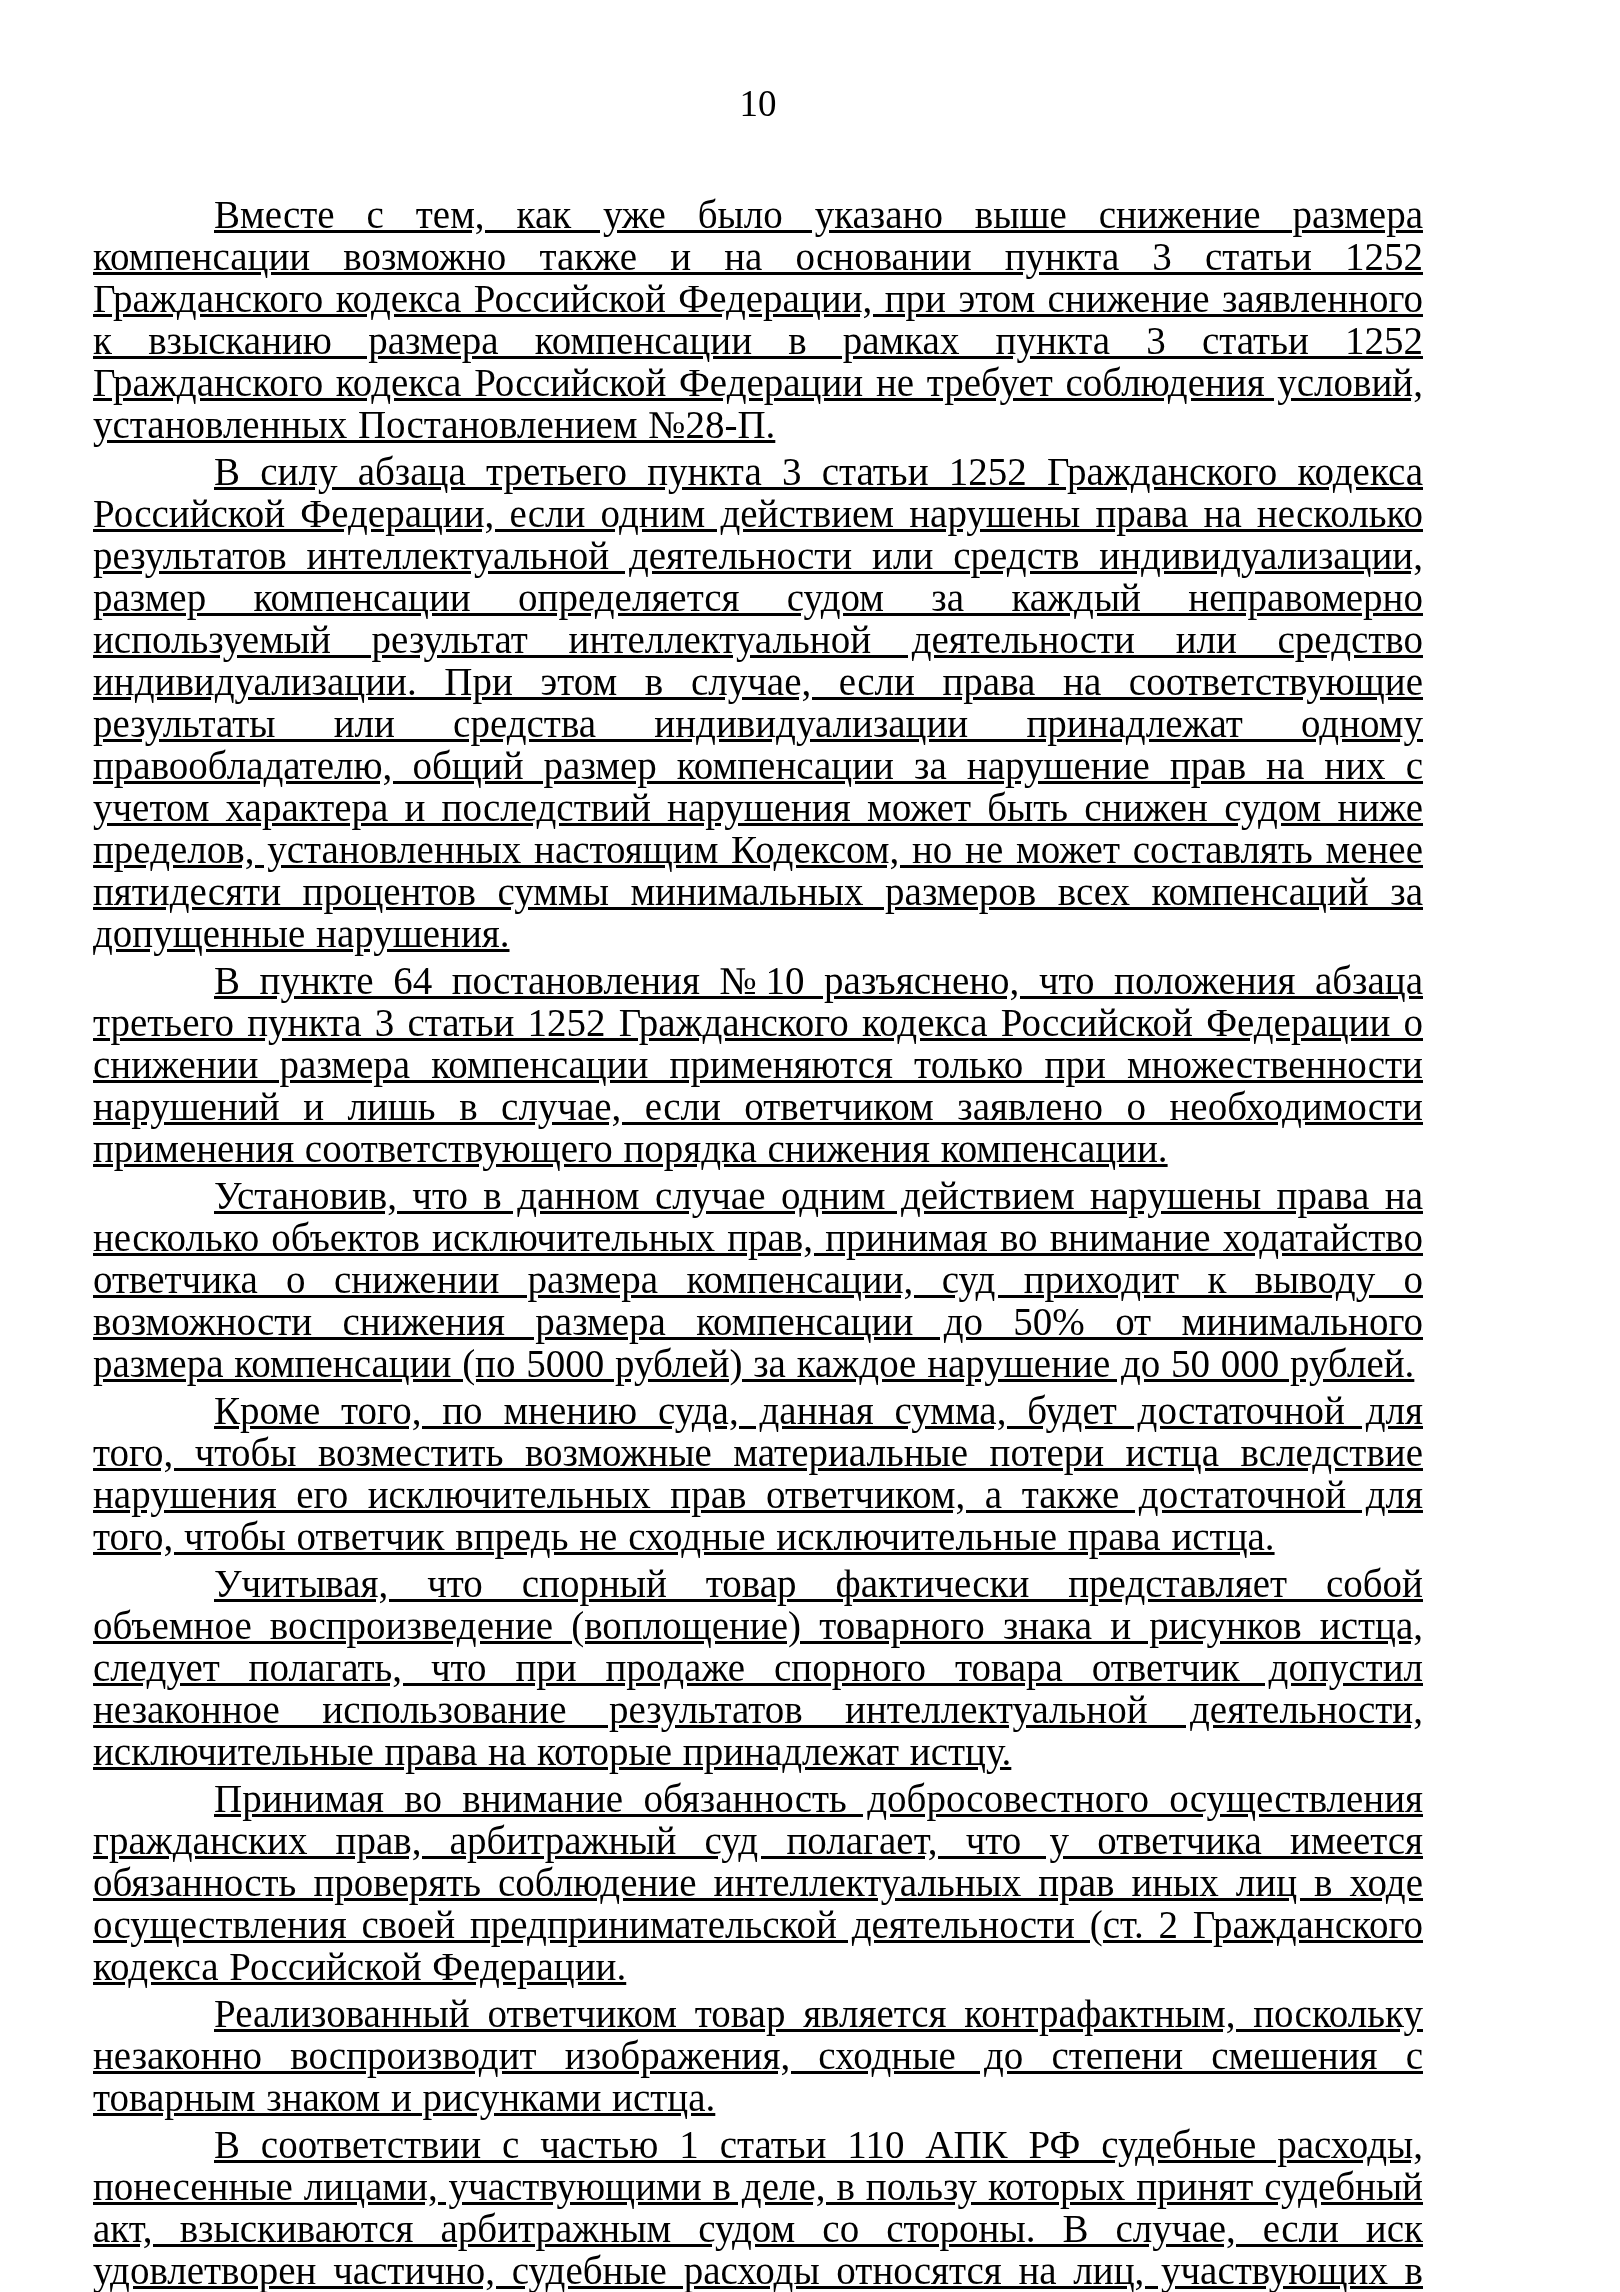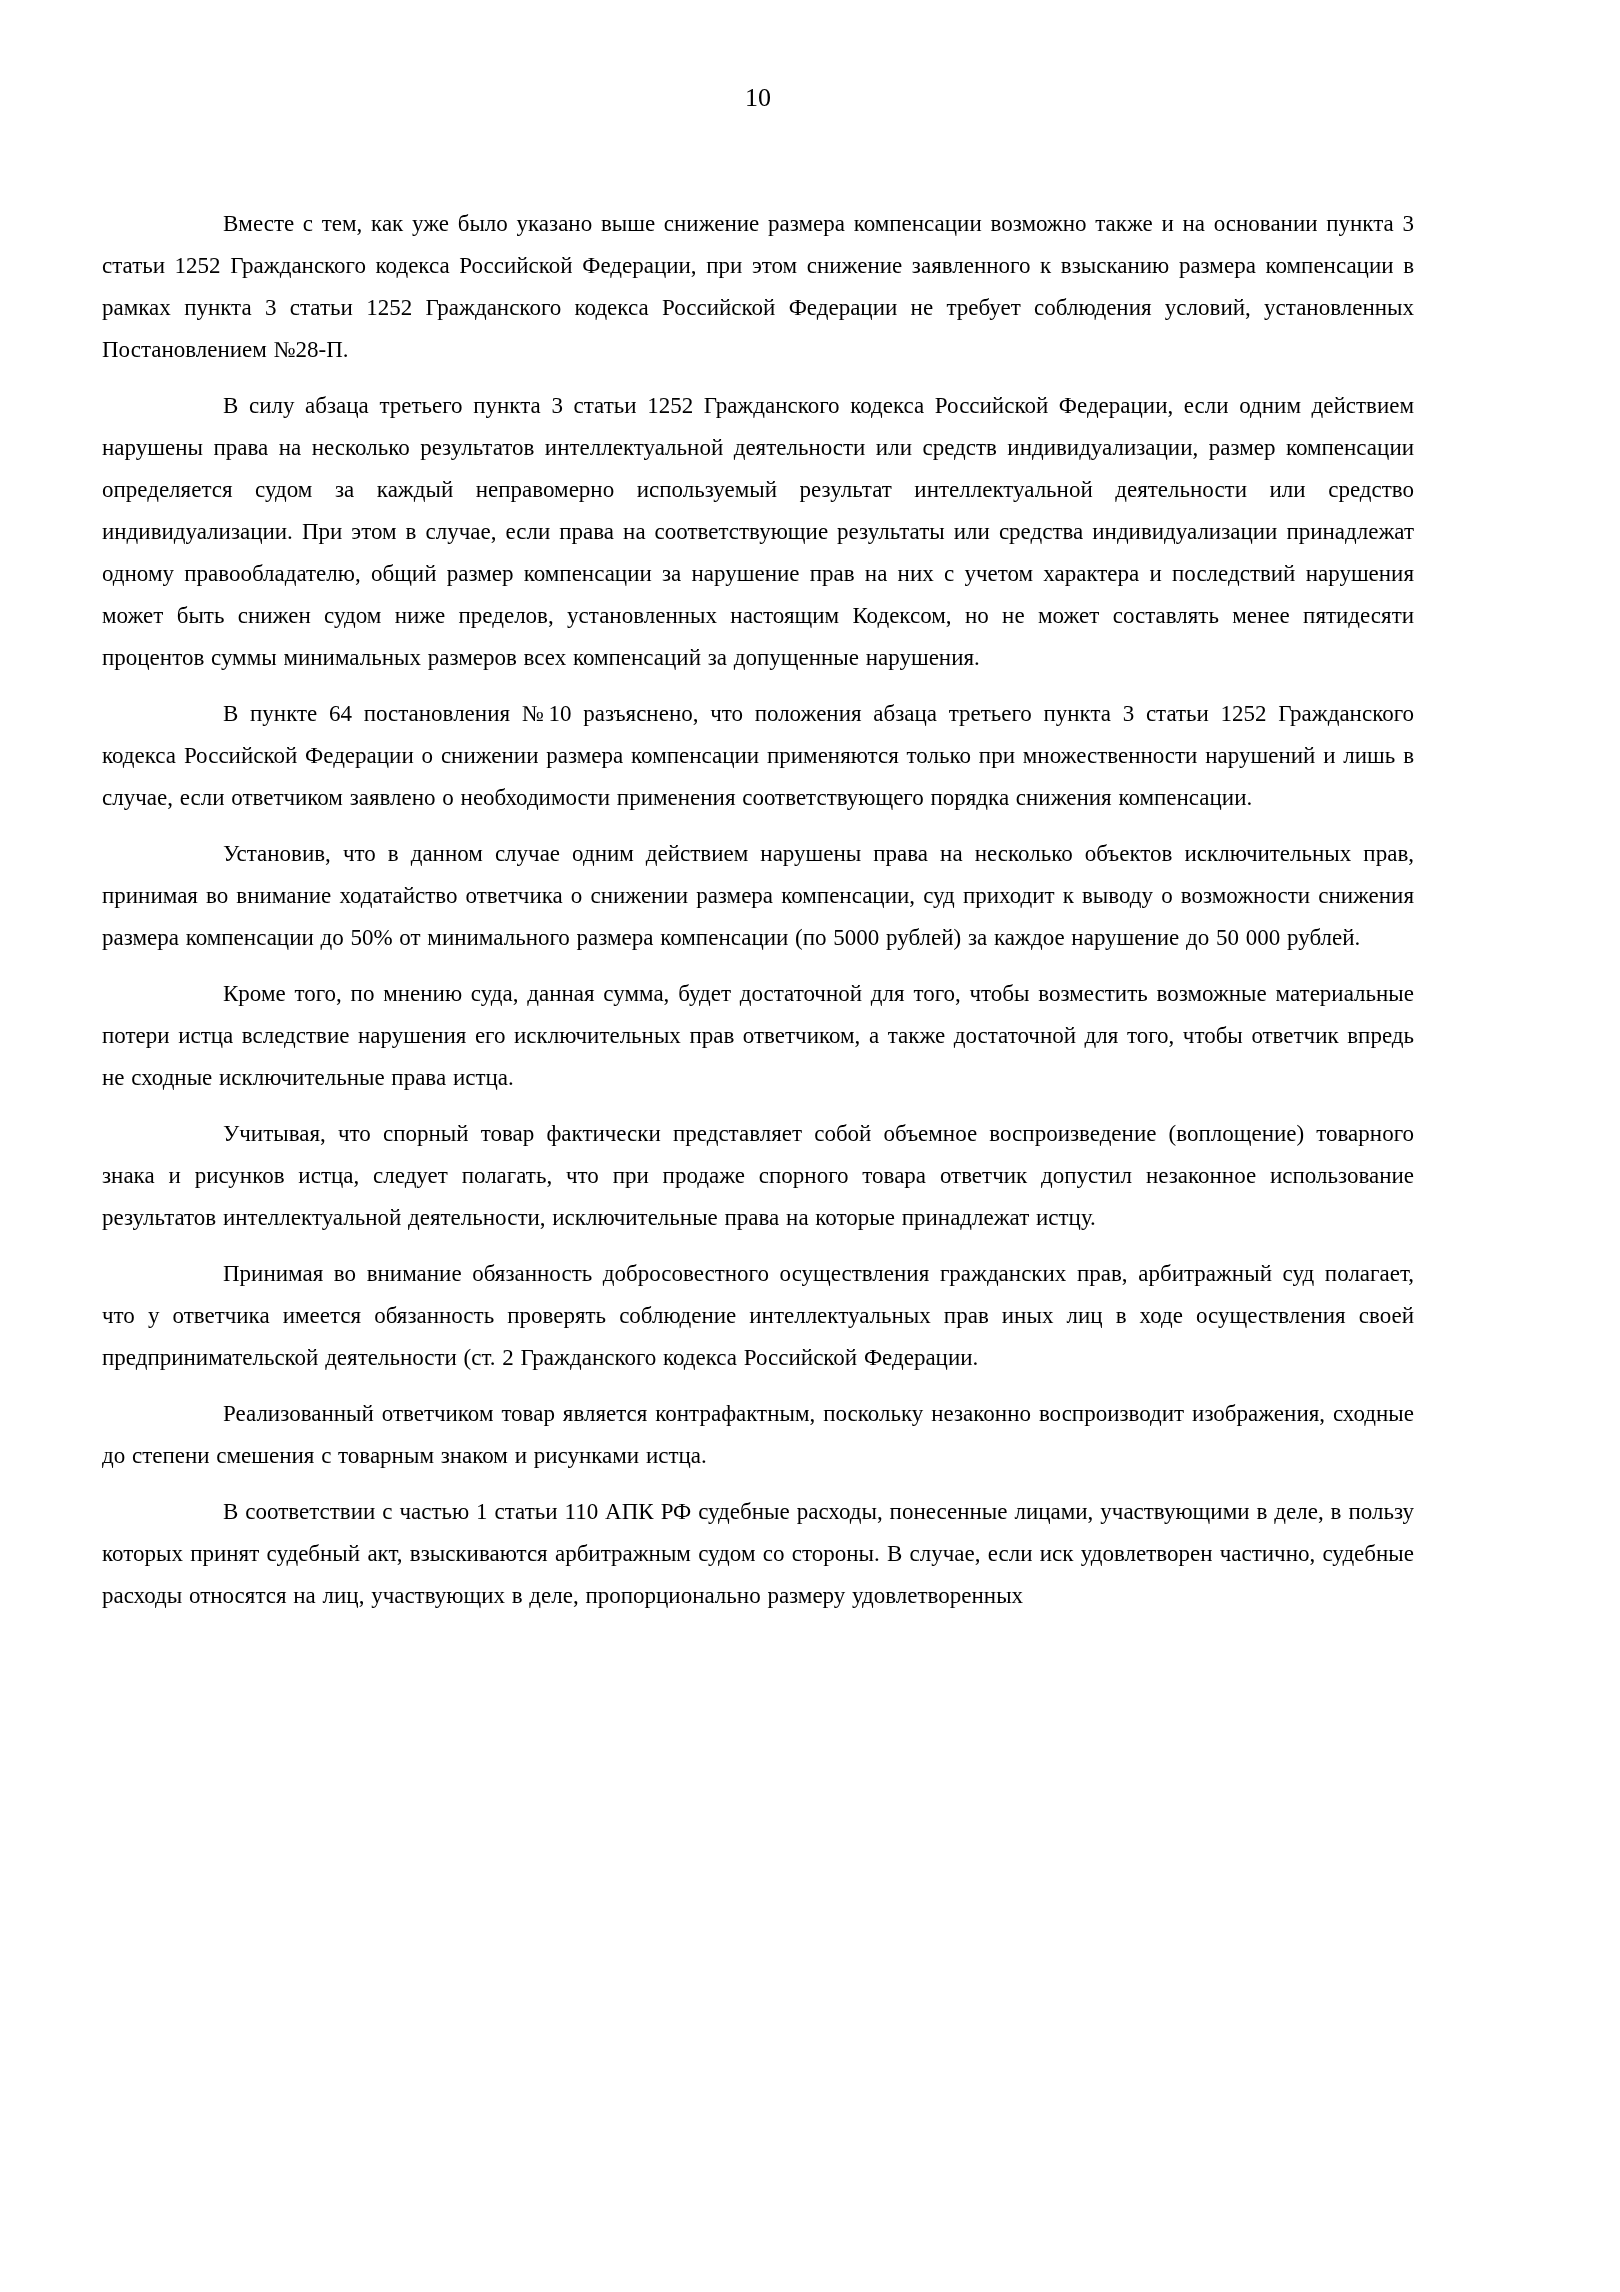--- a/index.html
+++ b/index.html
@@ -15,37 +15,38 @@
     color: #000000;
     font-family: "Liberation Serif", "DejaVu Serif", serif;
     overflow: hidden;
   }
   .page-number {
     position: absolute;
     top: 84px;
     left: 88px;
     width: 1340px;
     text-align: center;
-    font-size: 26px;
+    font-size: 37px;
     line-height: 1.1;
   }
   .content {
     position: absolute;
     top: 189px;
     left: 88px;
     width: 1340px;
   }
   .content p {
-    margin: 14px;
+    margin: 5px;
     padding: 0;
-    font-size: 23px;
+    font-size: 39px;
     line-height: 42px;
     text-align: justify;
     text-indent: 121px;
     word-spacing: 1px;
+    text-decoration: underline;
   }
 </style>
 </head>
 <body>
 
 <div class="page">
   <div class="page-number">10</div>
 
   <div class="content">
     <p>Вместе с тем, как уже было указано выше снижение размера компенсации возможно также и на основании пункта 3 статьи 1252 Гражданского кодекса Российской Федерации, при этом снижение заявленного к взысканию размера компенсации в рамках пункта 3 статьи 1252 Гражданского кодекса Российской Федерации не требует соблюдения условий, установленных Постановлением №28-П.</p>

